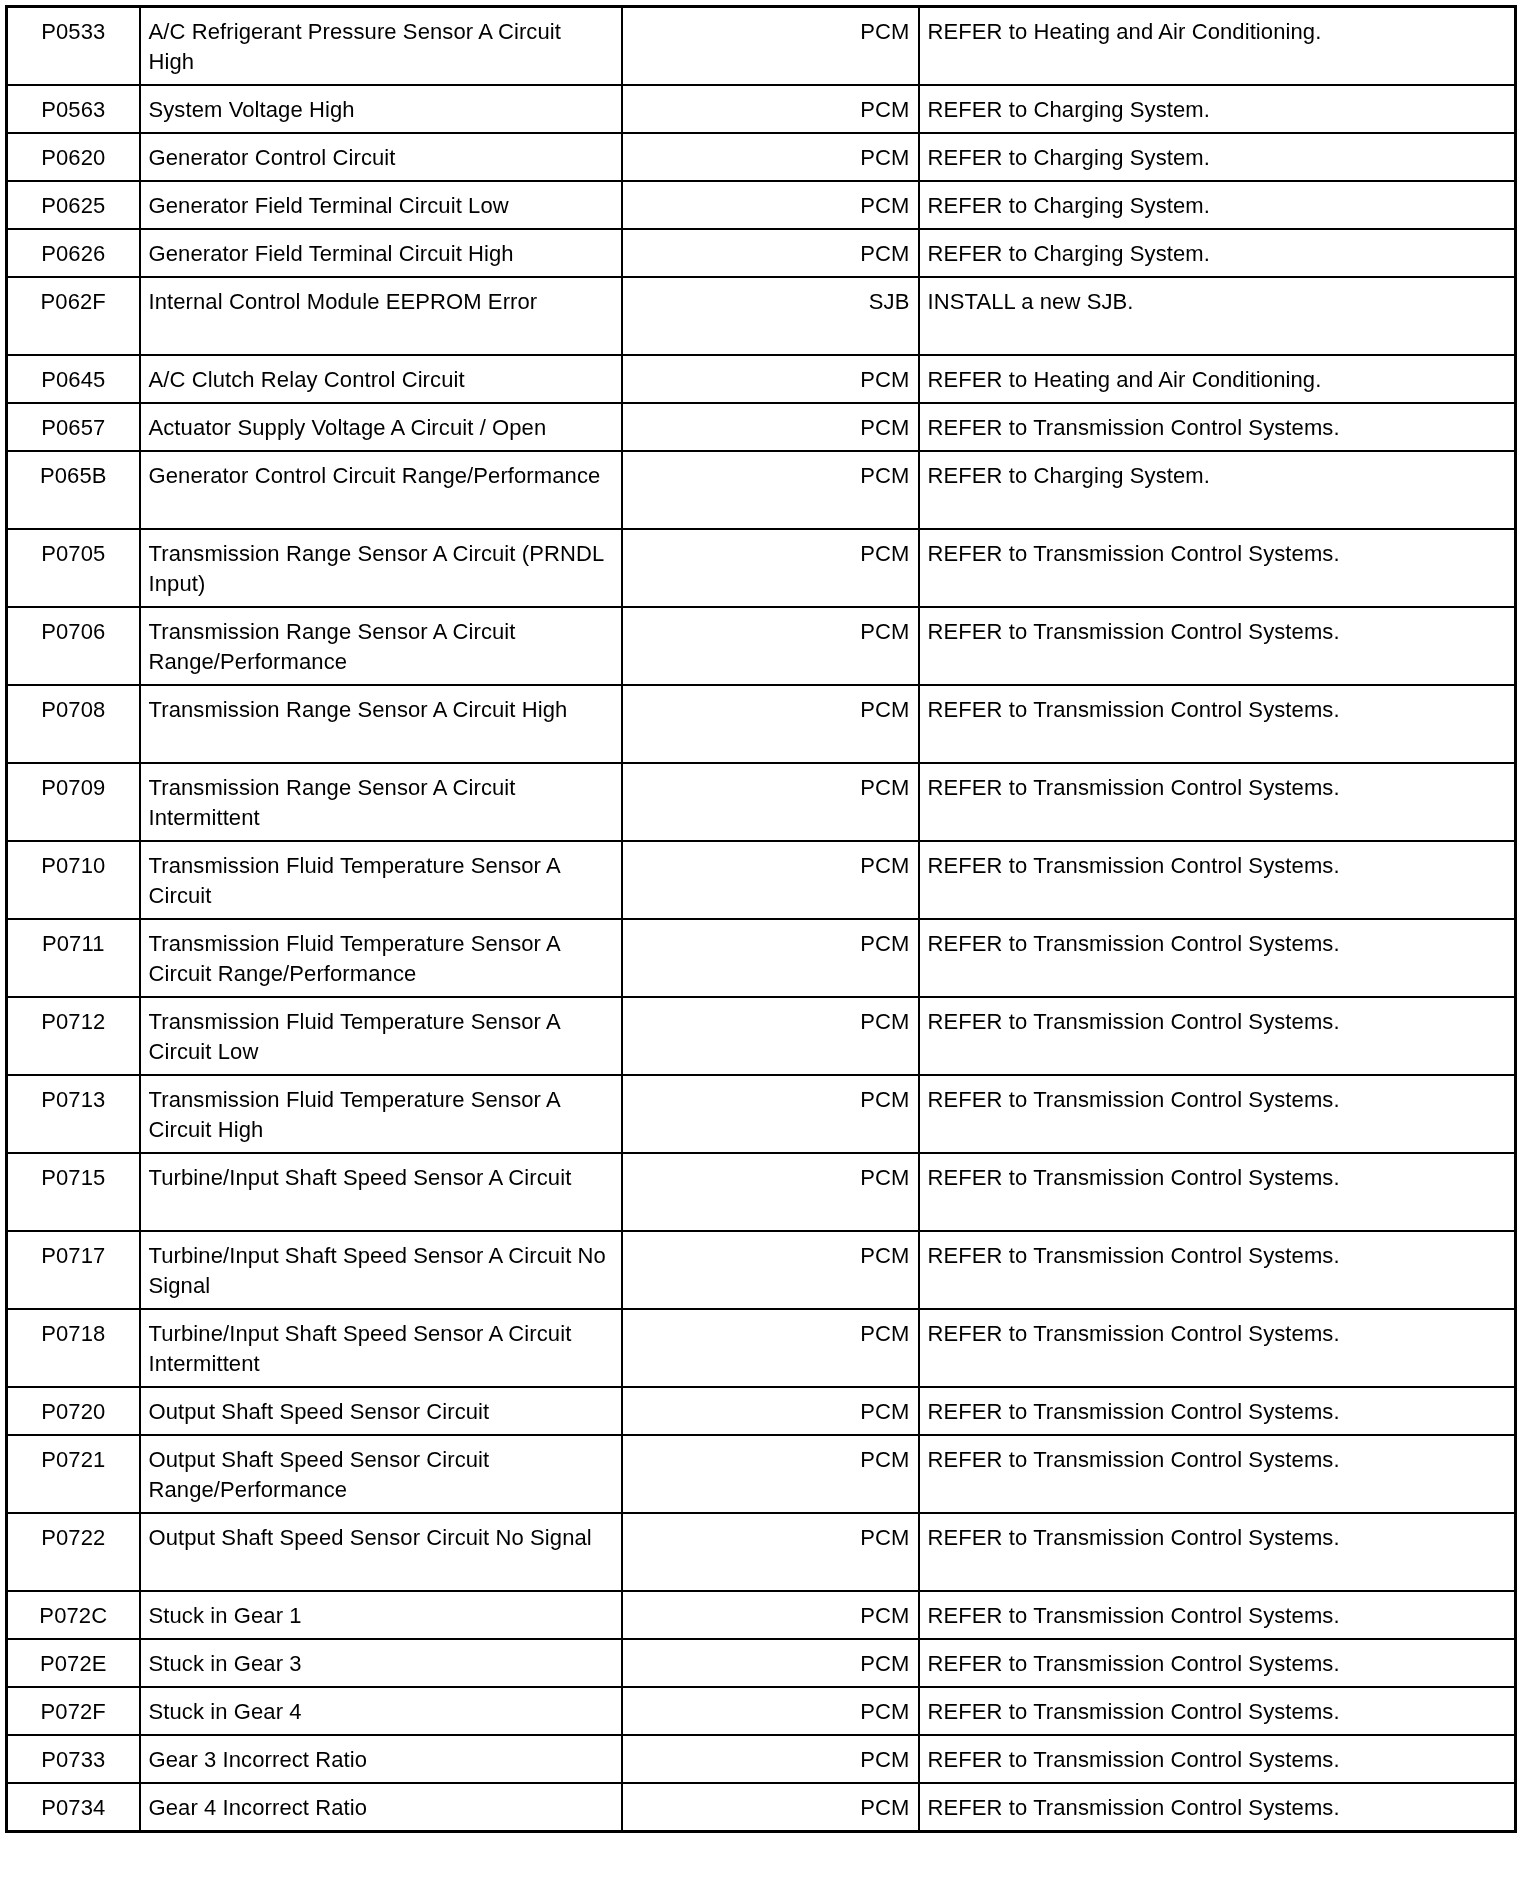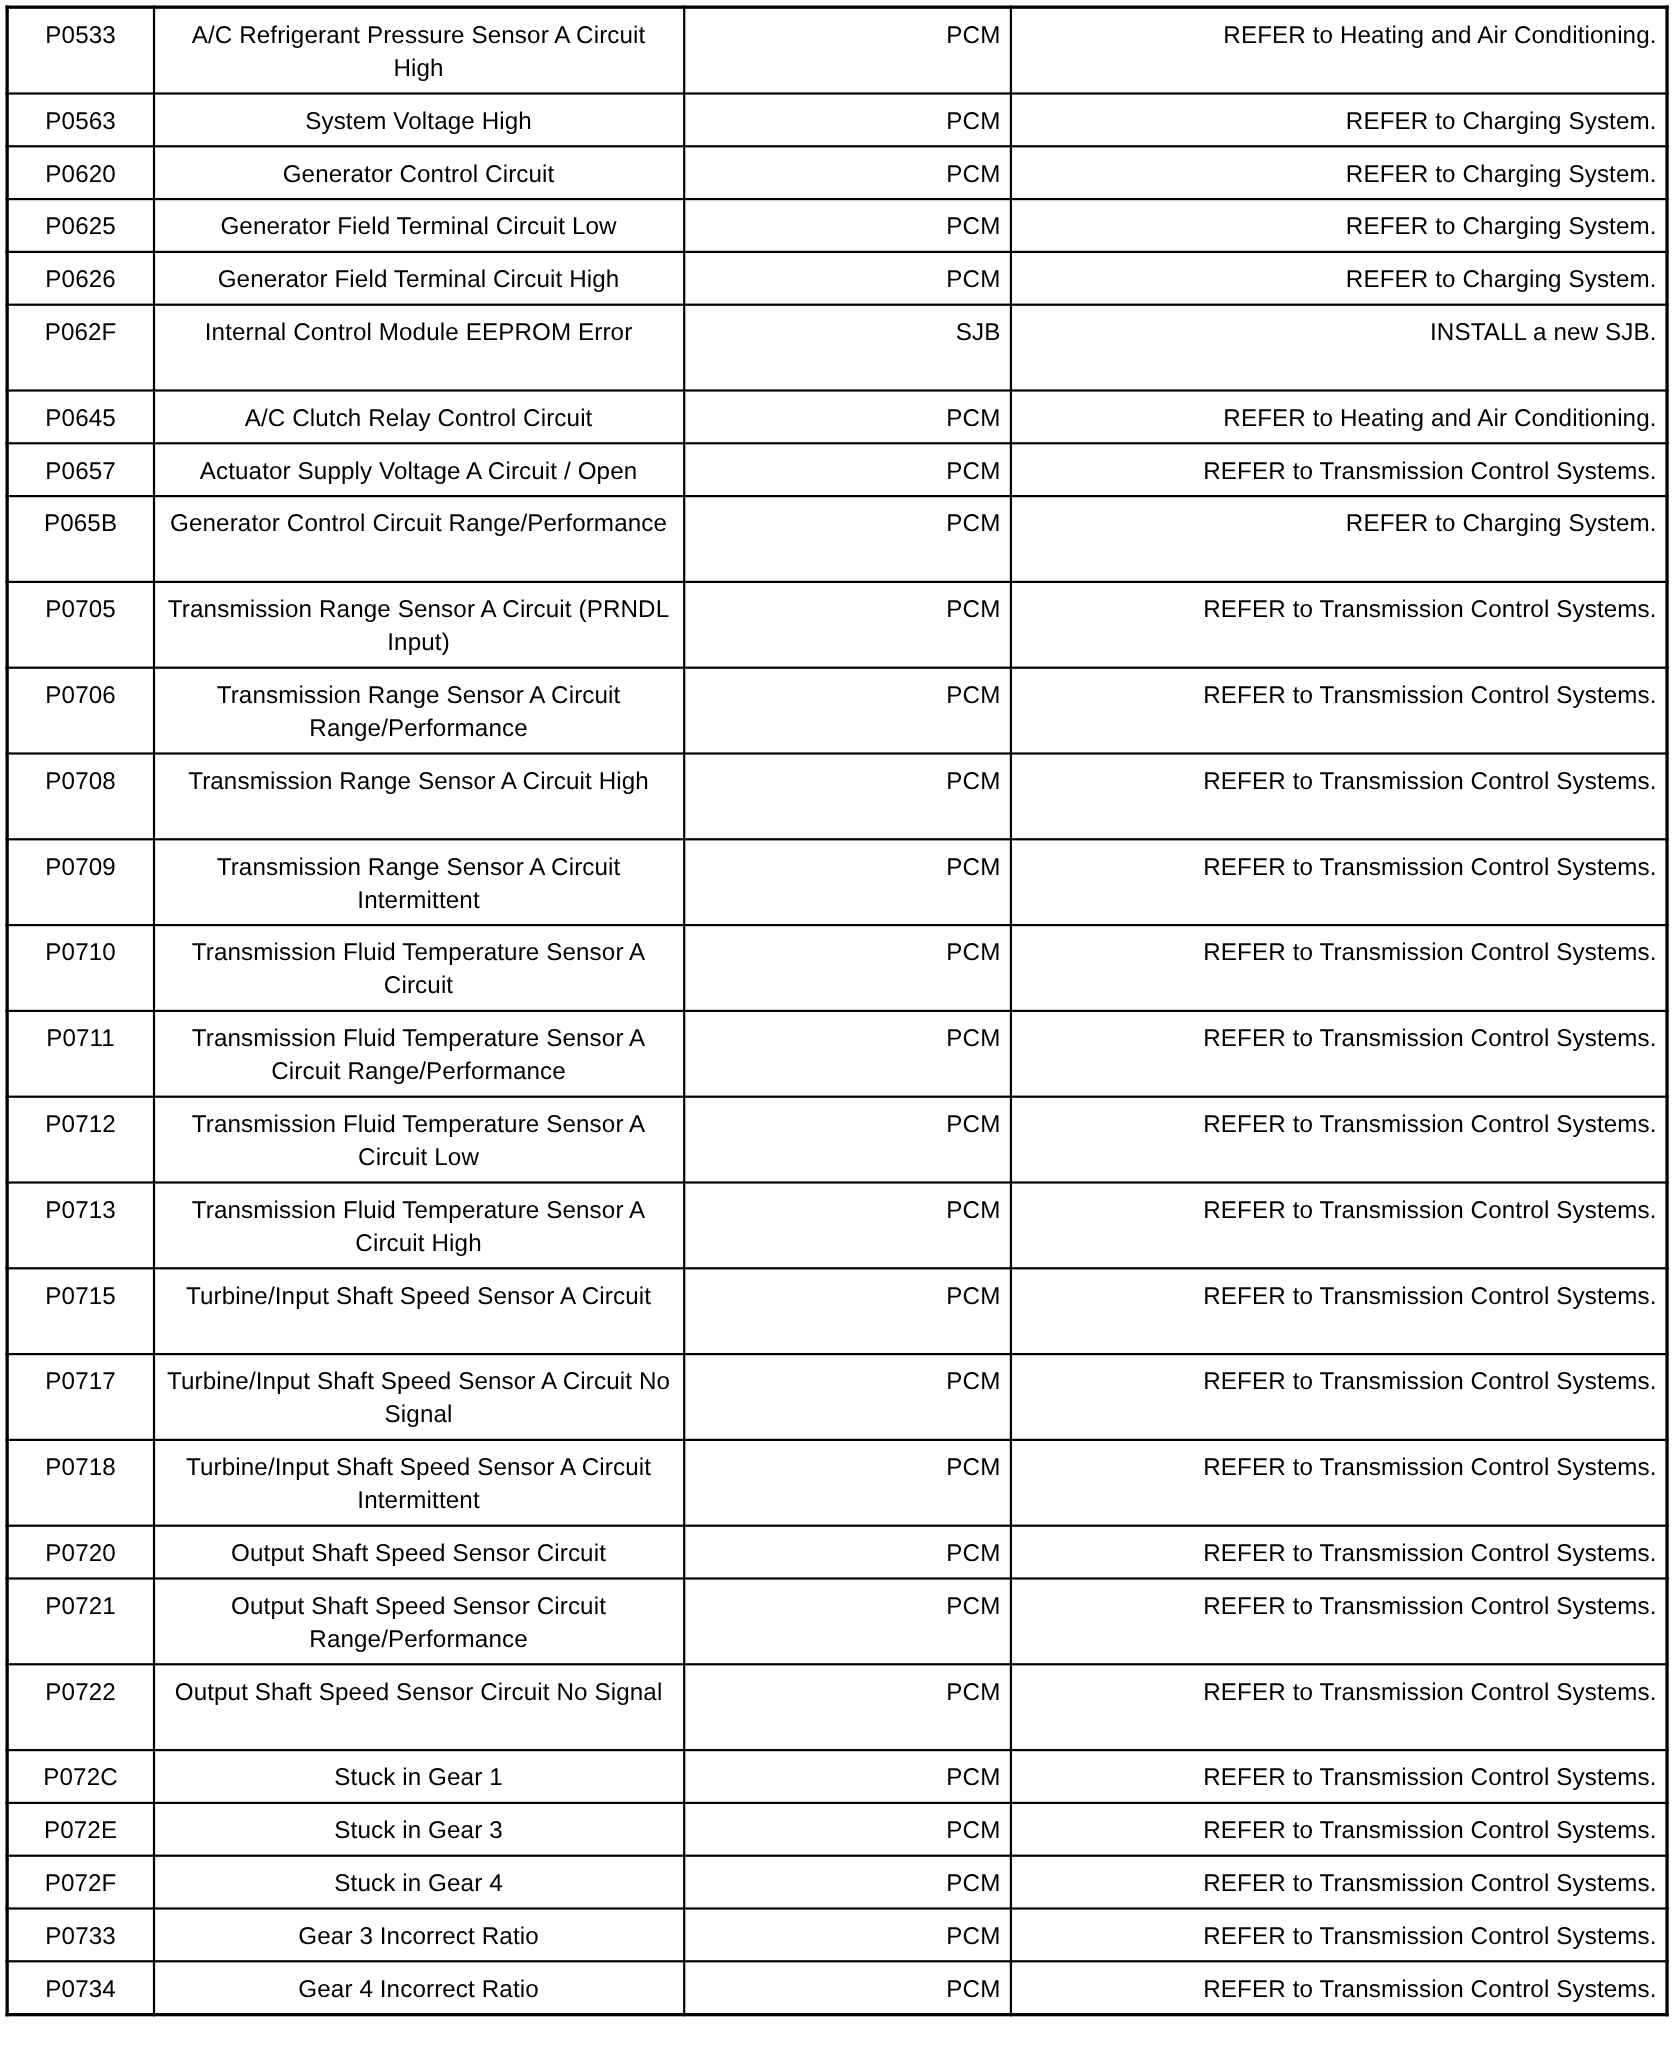--- a/index.html
+++ b/index.html
@@ -34,22 +34,22 @@
     letter-spacing: 0.1px;
   }
   .dtc-table tr.h1 td { height: 48px; }
   .dtc-table tr.h2 td { height: 78px; }
   col.c-code { width: 133px; }
   col.c-desc { width: 482px; }
   col.c-mod  { width: 297px; }
   col.c-act  { width: 597px; }
   td.code { text-align: center; }
   td.module { text-align: right; }
-  td.desc { text-align: center; }
-  td.action { text-align: right; }
+  td.desc { text-align: left; }
+  td.action { text-align: left; }
 </style>
 </head>
 <body>
 
 <table class="dtc-table">
   <colgroup>
     <col class="c-code">
     <col class="c-desc">
     <col class="c-mod">
     <col class="c-act">

